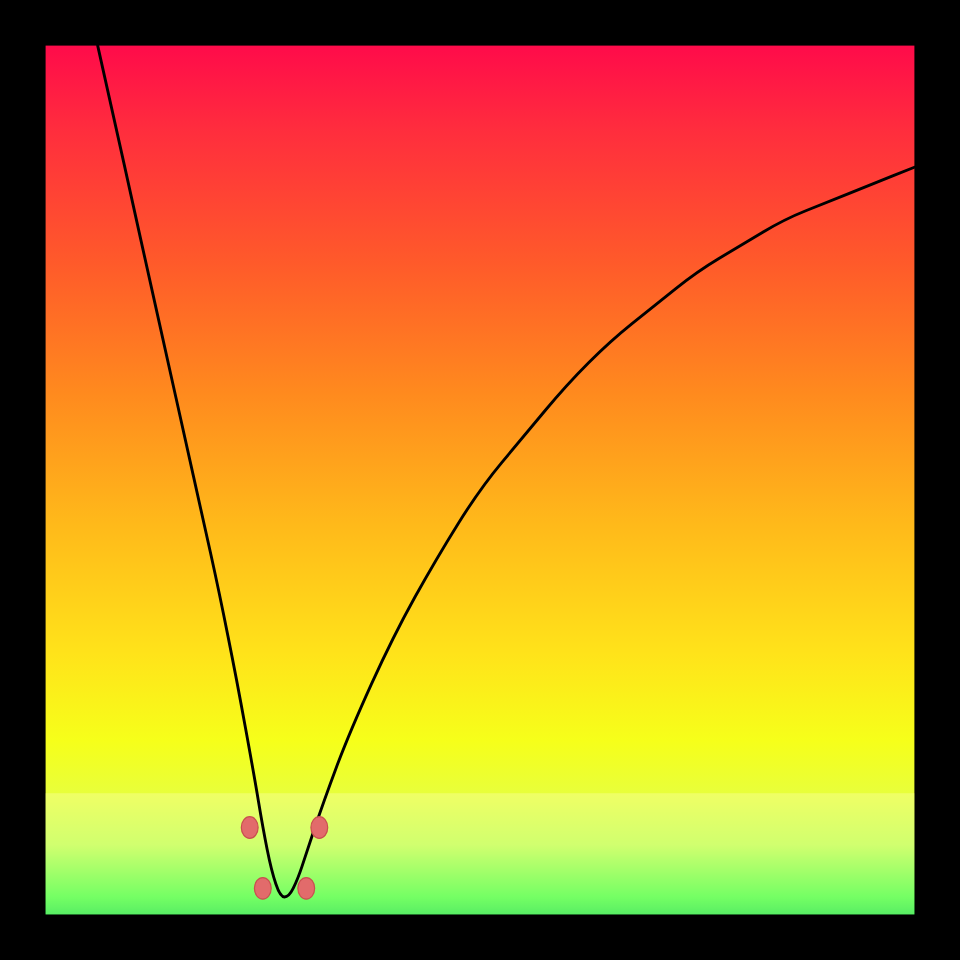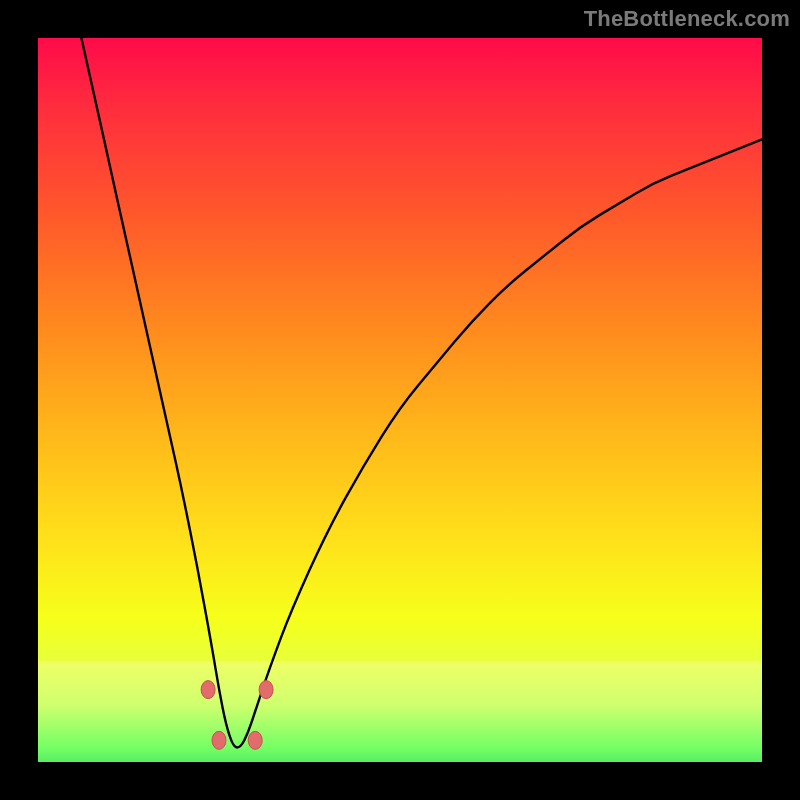--- a/index.html
+++ b/index.html
@@ -78,15 +78,14 @@
     <svg class="curve" viewBox="0 0 724 724" preserveAspectRatio="none">
       <path d="M 43.4 0.0 Q 57.9 65.2 65.2 97.7 Q 72.4 130.3 79.6 162.9 Q 86.9 195.5 94.1 228.1 Q 101.4 260.6 108.6 293.2 Q 115.8 325.8 123.1 358.4 Q 130.3 391.0 137.6 423.5 Q 144.8 456.1 152.0 492.3 Q 159.3 528.5 166.5 568.3 Q 173.8 608.2 177.4 629.9 Q 181.0 651.6 184.6 669.7 Q 188.2 687.8 191.9 698.7 Q 195.5 709.5 199.1 709.5 Q 202.7 709.5 206.3 702.3 Q 210.0 695.0 213.6 684.2 Q 217.2 673.3 224.4 651.6 Q 231.7 629.9 242.5 600.9 Q 253.4 572.0 271.5 532.1 Q 289.6 492.3 307.7 459.7 Q 325.8 427.2 343.9 398.2 Q 362.0 369.2 380.1 347.5 Q 398.2 325.8 416.3 304.1 Q 434.4 282.4 452.5 264.3 Q 470.6 246.2 488.7 231.7 Q 506.8 217.2 524.9 202.7 Q 543.0 188.2 561.1 177.4 Q 579.2 166.5 597.3 155.7 Q 615.4 144.8 633.5 137.6 Q 651.6 130.3 669.7 123.1 Q 687.8 115.8 705.9 108.6 T 724.0 101.4" fill="none" stroke="#000000" stroke-width="2.4" stroke-linecap="round" stroke-linejoin="round"></path>
     <ellipse cx="170.1" cy="651.6" rx="7" ry="9" fill="#e26b6b" stroke="#c94f4f" stroke-width="1"></ellipse>
         <ellipse cx="228.1" cy="651.6" rx="7" ry="9" fill="#e26b6b" stroke="#c94f4f" stroke-width="1"></ellipse>
         <ellipse cx="181.0" cy="702.3" rx="7" ry="9" fill="#e26b6b" stroke="#c94f4f" stroke-width="1"></ellipse>
         <ellipse cx="217.2" cy="702.3" rx="7" ry="9" fill="#e26b6b" stroke="#c94f4f" stroke-width="1"></ellipse>
       </svg>
 
   </div>
 
-  <div class="watermark">TheBottleneck.com</div>
 
 </div>
 
 </body></html>

